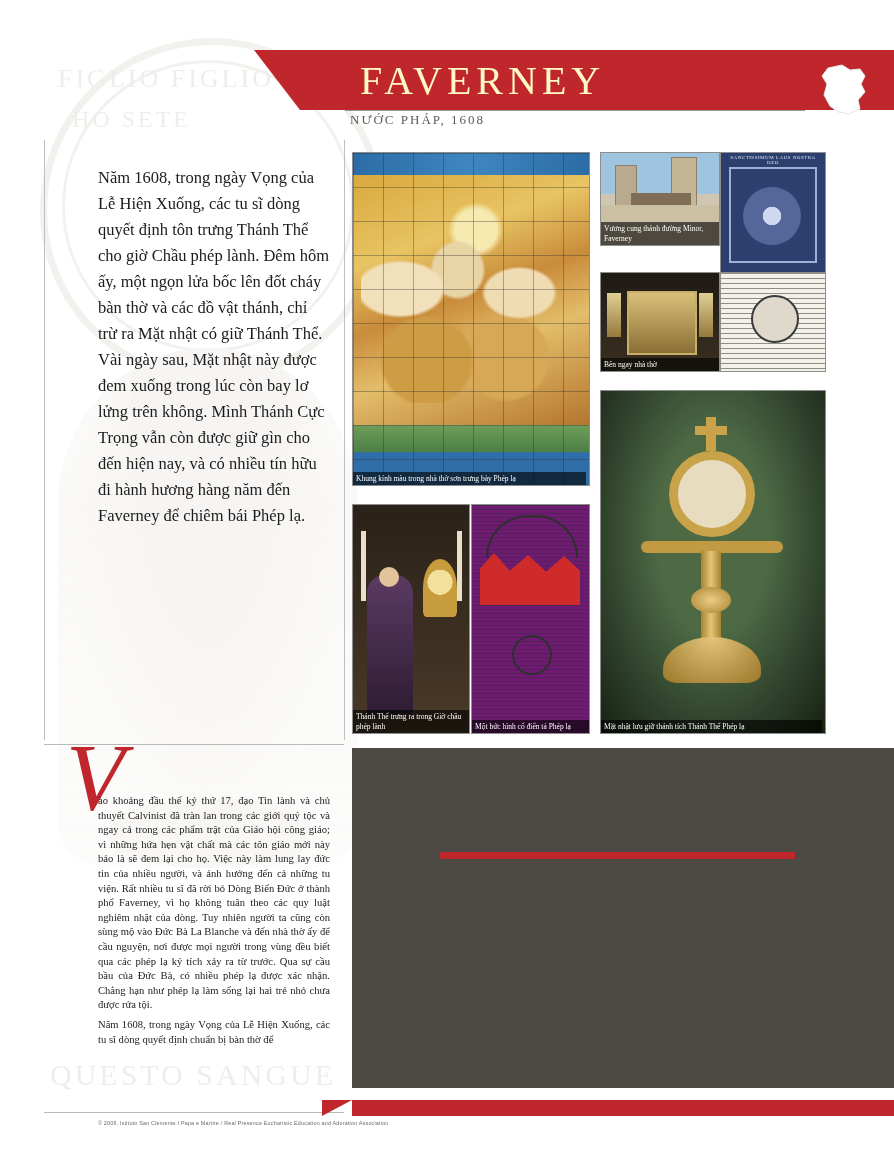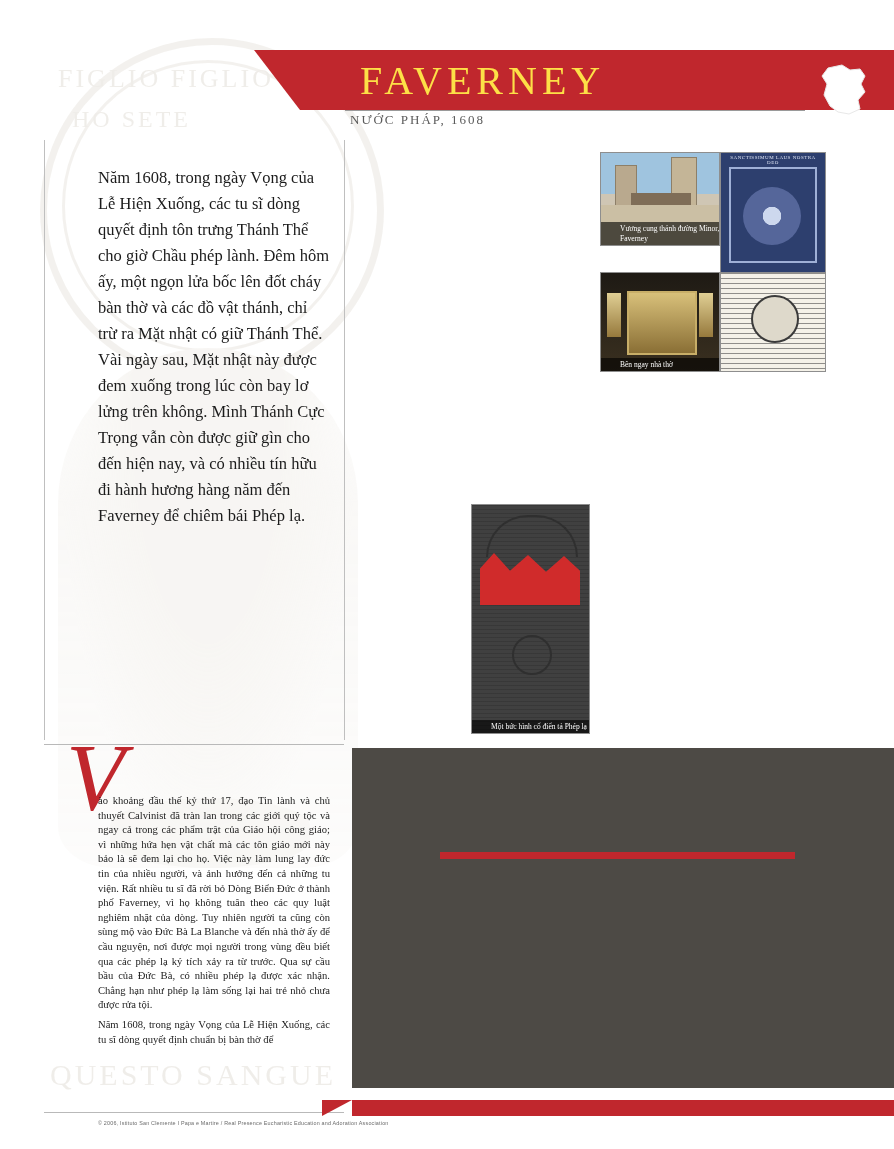--- a/index.html
+++ b/index.html
@@ -81,21 +81,21 @@
     position: absolute;
     left: -46px; top: 0;
     width: 0; height: 0;
     border-style: solid;
     border-width: 0 46px 60px 0;
     border-color: transparent #c0272d transparent transparent;
   }
   .header-title {
     position: absolute;
     left: 60px; top: 7px;
-    color: #fde047;
+    color: #fef9c3;
     font-size: 40px;
     letter-spacing: 5px;
     font-family: "Liberation Serif", serif;
   }
   .header-sub {
     position: absolute;
     left: 350px; top: 112px;
     color: #5b5b5b;
     font-size: 13px;
     letter-spacing: 2px;
@@ -131,21 +131,21 @@
     border: 1px solid #8e8e8e;
     overflow: hidden;
     background: #cccccc;
   }
   .cap {
     position: absolute;
     font-family: "Liberation Serif", serif;
     font-size: 7.5px;
     color: #ffffff;
     background: rgba(0,0,0,0.62);
-    padding: 2px 19px;
+    padding: 2px 3px;
     line-height: 9.5px;
     max-width: 96%;
   }
 
   
   .stained {
     left: 352px; top: 152px; width: 236px; height: 332px;
     background:
       linear-gradient(120deg, #2f6ea8 0%, #2f6ea8 12%, rgba(0,0,0,0) 12%),
       linear-gradient(#e7c85a, #e7c85a);
@@ -272,21 +272,21 @@
   }
   .procession .mons {
     position: absolute; left: 70px; top: 54px; width: 34px; height: 58px;
     background: radial-gradient(circle at 50% 40%, #f3e09a 0 32%, #c79c3c 33% 100%);
     border-radius: 50% 50% 10% 10%;
   }
 
   
   .relic {
     left: 471px; top: 504px; width: 117px; height: 228px;
-    background: #404040;
+    background: #701a75;
   }
   .relic .hatch {
     position: absolute; left: 0; top: 0; right: 0; bottom: 0;
     background-image: repeating-linear-gradient(to bottom, #2f2f2f 0 1px, rgba(0,0,0,0) 1px 4px);
     opacity: .5;
   }
   .relic .redband {
     position: absolute; left: 8px; top: 48px; width: 100px; height: 52px;
     background: #d02b2b;
     clip-path: polygon(0 30%, 14% 0, 30% 34%, 48% 4%, 66% 36%, 84% 6%, 100% 34%, 100% 100%, 0 100%);
@@ -429,20 +429,28 @@
   </div>
   <div class="header-rule"></div>
   <div class="header-sub">NƯỚC PHÁP, 1608</div>
 
   <svg class="france-map" viewBox="0 0 56 56">
     <path d="M12,6 L26,3 L34,8 L44,7 L49,14 L45,22 L49,30 L42,38 L44,47 L33,52 L22,50 L14,44 L8,33 L11,22 L6,14 Z" fill="#ffffff" stroke="#e8e8e8" stroke-width="1"></path>
   </svg>
 
   <div class="intro">Năm 1608, trong ngày Vọng của Lễ Hiện Xuống, các tu sĩ dòng quyết định tôn trưng Thánh Thể cho giờ Chầu phép lành.  Đêm hôm ấy, một ngọn lửa bốc lên đốt cháy bàn thờ và các đồ vật thánh, chỉ trừ ra Mặt nhật có giữ Thánh Thể.  Vài ngày sau, Mặt nhật này được đem xuống trong lúc còn bay lơ lửng trên không.  Mình Thánh Cực Trọng vẫn còn được giữ gìn cho đến hiện nay, và có nhiều tín hữu đi hành hương hàng năm đến Faverney để chiêm bái Phép lạ.</div>
 
+  <div class="img stained">
+    <div class="sg-layer sg-top"></div>
+    <div class="sg-layer sg-body"></div>
+    <div class="sg-layer sg-figs"></div>
+    <div class="sg-layer sg-bottom"></div>
+    <div class="sg-layer sg-grid"></div>
+    <div class="cap" style="left:0; bottom:0; width:100%;">Khung kính màu trong nhà thờ sơn trưng bày Phép lạ</div>
+  </div>
 
   <div class="img church">
     <div class="tower1"></div>
     <div class="tower2"></div>
     <div class="roof"></div>
     <div class="nave"></div>
     <div class="cap" style="left:0; bottom:0; width:100%;">Vương cung thánh đường Minor, Faverney</div>
   </div>
 
   <div class="img engrave1">
@@ -456,29 +464,46 @@
     <div class="win" style="right:6px;"></div>
     <div class="altar"></div>
     <div class="cap" style="left:0; bottom:0; width:100%;">Bên ngay nhà thờ</div>
   </div>
 
   <div class="img engrave2">
     <div class="lines"></div>
     <div class="med"></div>
   </div>
 
+  <div class="img procession">
+    <div class="candle" style="left:8px;"></div>
+    <div class="candle" style="left:104px;"></div>
+    <div class="mons"></div>
+    <div class="priest"></div>
+    <div class="face"></div>
+    <div class="cap" style="left:0; bottom:0; width:100%;">Thánh Thể trưng ra trong Giờ chầu phép lành</div>
+  </div>
 
   <div class="img relic">
     <div class="hatch"></div>
     <div class="arch"></div>
     <div class="redband"></div>
     <div class="symbol"></div>
     <div class="cap" style="left:0; bottom:0; width:100%;">Một bức hình cổ điển tả Phép lạ</div>
   </div>
 
+  <div class="img monstrance">
+    <div class="mon-cross"></div>
+    <div class="mon-ring"></div>
+    <div class="mon-arms"></div>
+    <div class="mon-stem"></div>
+    <div class="mon-knob"></div>
+    <div class="mon-foot"></div>
+    <div class="cap" style="left:0; bottom:0; width:100%;">Mặt nhật lưu giữ thánh tích Thánh Thể Phép lạ</div>
+  </div>
 
   <div class="dropcap">V</div>
   <div class="body-col">
     <p>ào khoảng đầu thế kỷ thứ 17, đạo Tin lành và chủ thuyết Calvinist đã tràn lan trong các giới quý tộc và ngay cả trong các phẩm trật của Giáo hội công giáo; vì những hứa hẹn vật chất mà các tôn giáo mới này bảo là sẽ đem lại cho họ.  Việc này làm lung lay đức tin của nhiều người, và ảnh hưởng đến cả những tu viện.  Rất nhiều tu sĩ đã rời bỏ Dòng Biển Đức ở thành phố Faverney, vì họ không tuân theo các quy luật nghiêm nhặt của dòng.  Tuy nhiên người ta cũng còn sùng mộ vào Đức Bà La Blanche và đến nhà thờ ấy để cầu nguyện, nơi được mọi người trong vùng đều biết qua các phép lạ ký tích xảy ra từ trước.  Qua sự cầu bầu của Đức Bà, có nhiều phép lạ được xác nhận.  Chẳng hạn như phép lạ làm sống lại hai trẻ nhỏ chưa được rửa tội.</p>
     <p>Năm 1608, trong ngày Vọng của Lễ Hiện Xuống, các tu sĩ dòng quyết định chuẩn bị bàn thờ để</p>
   </div>
 
   <div class="dark-panel">
     <div class="notch"></div>
     <div class="red-bar"></div>

